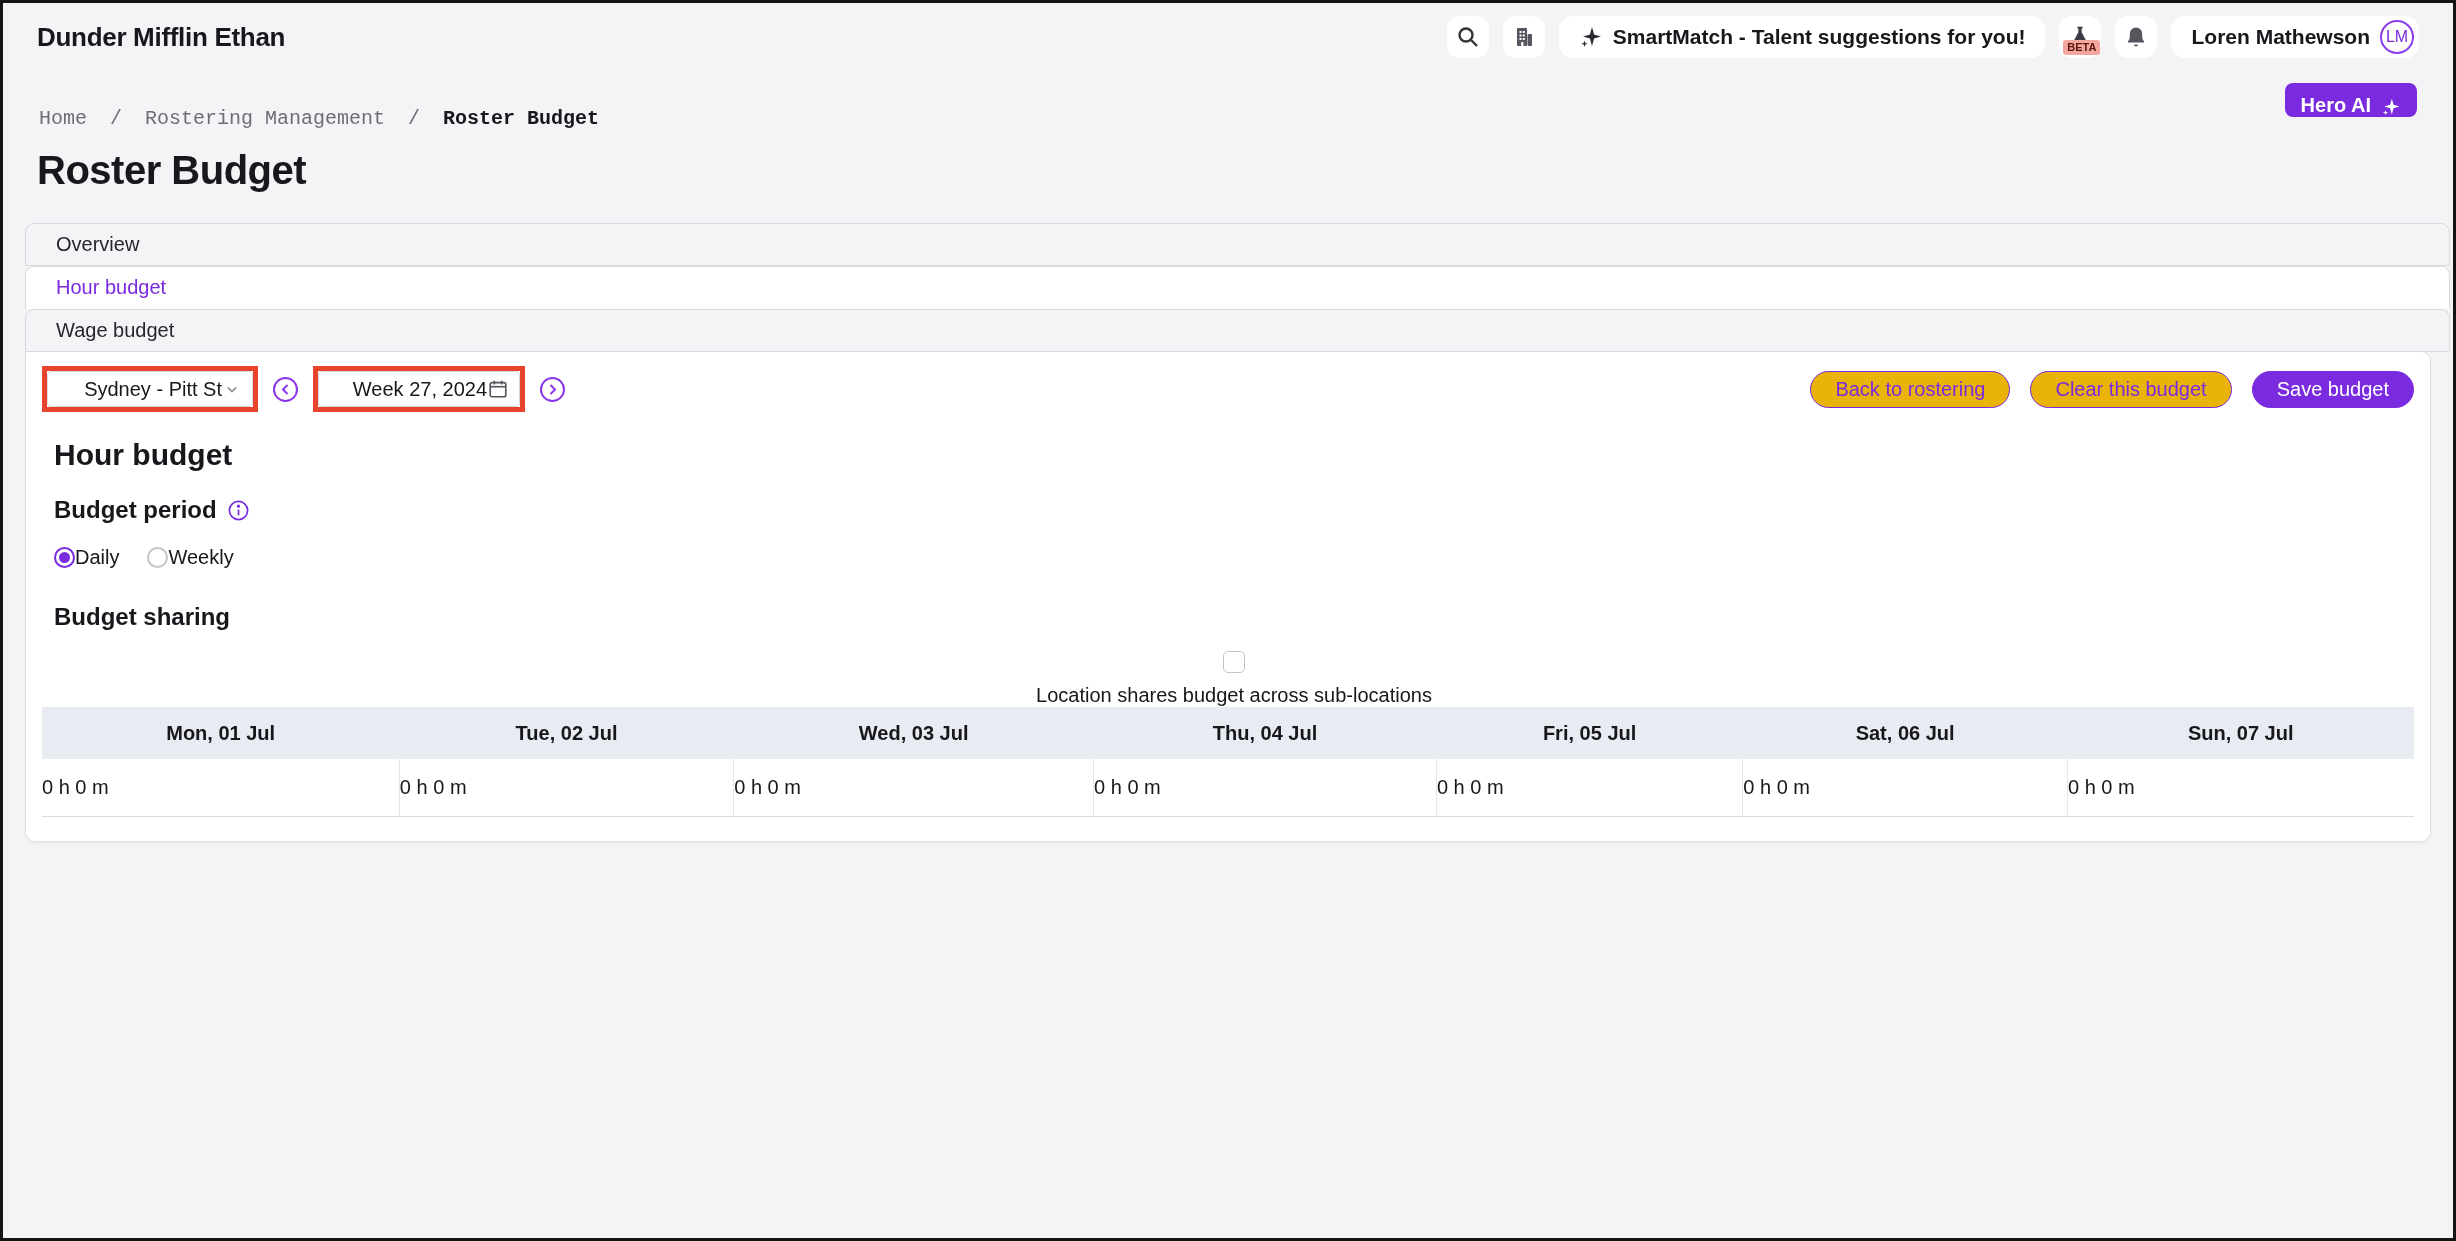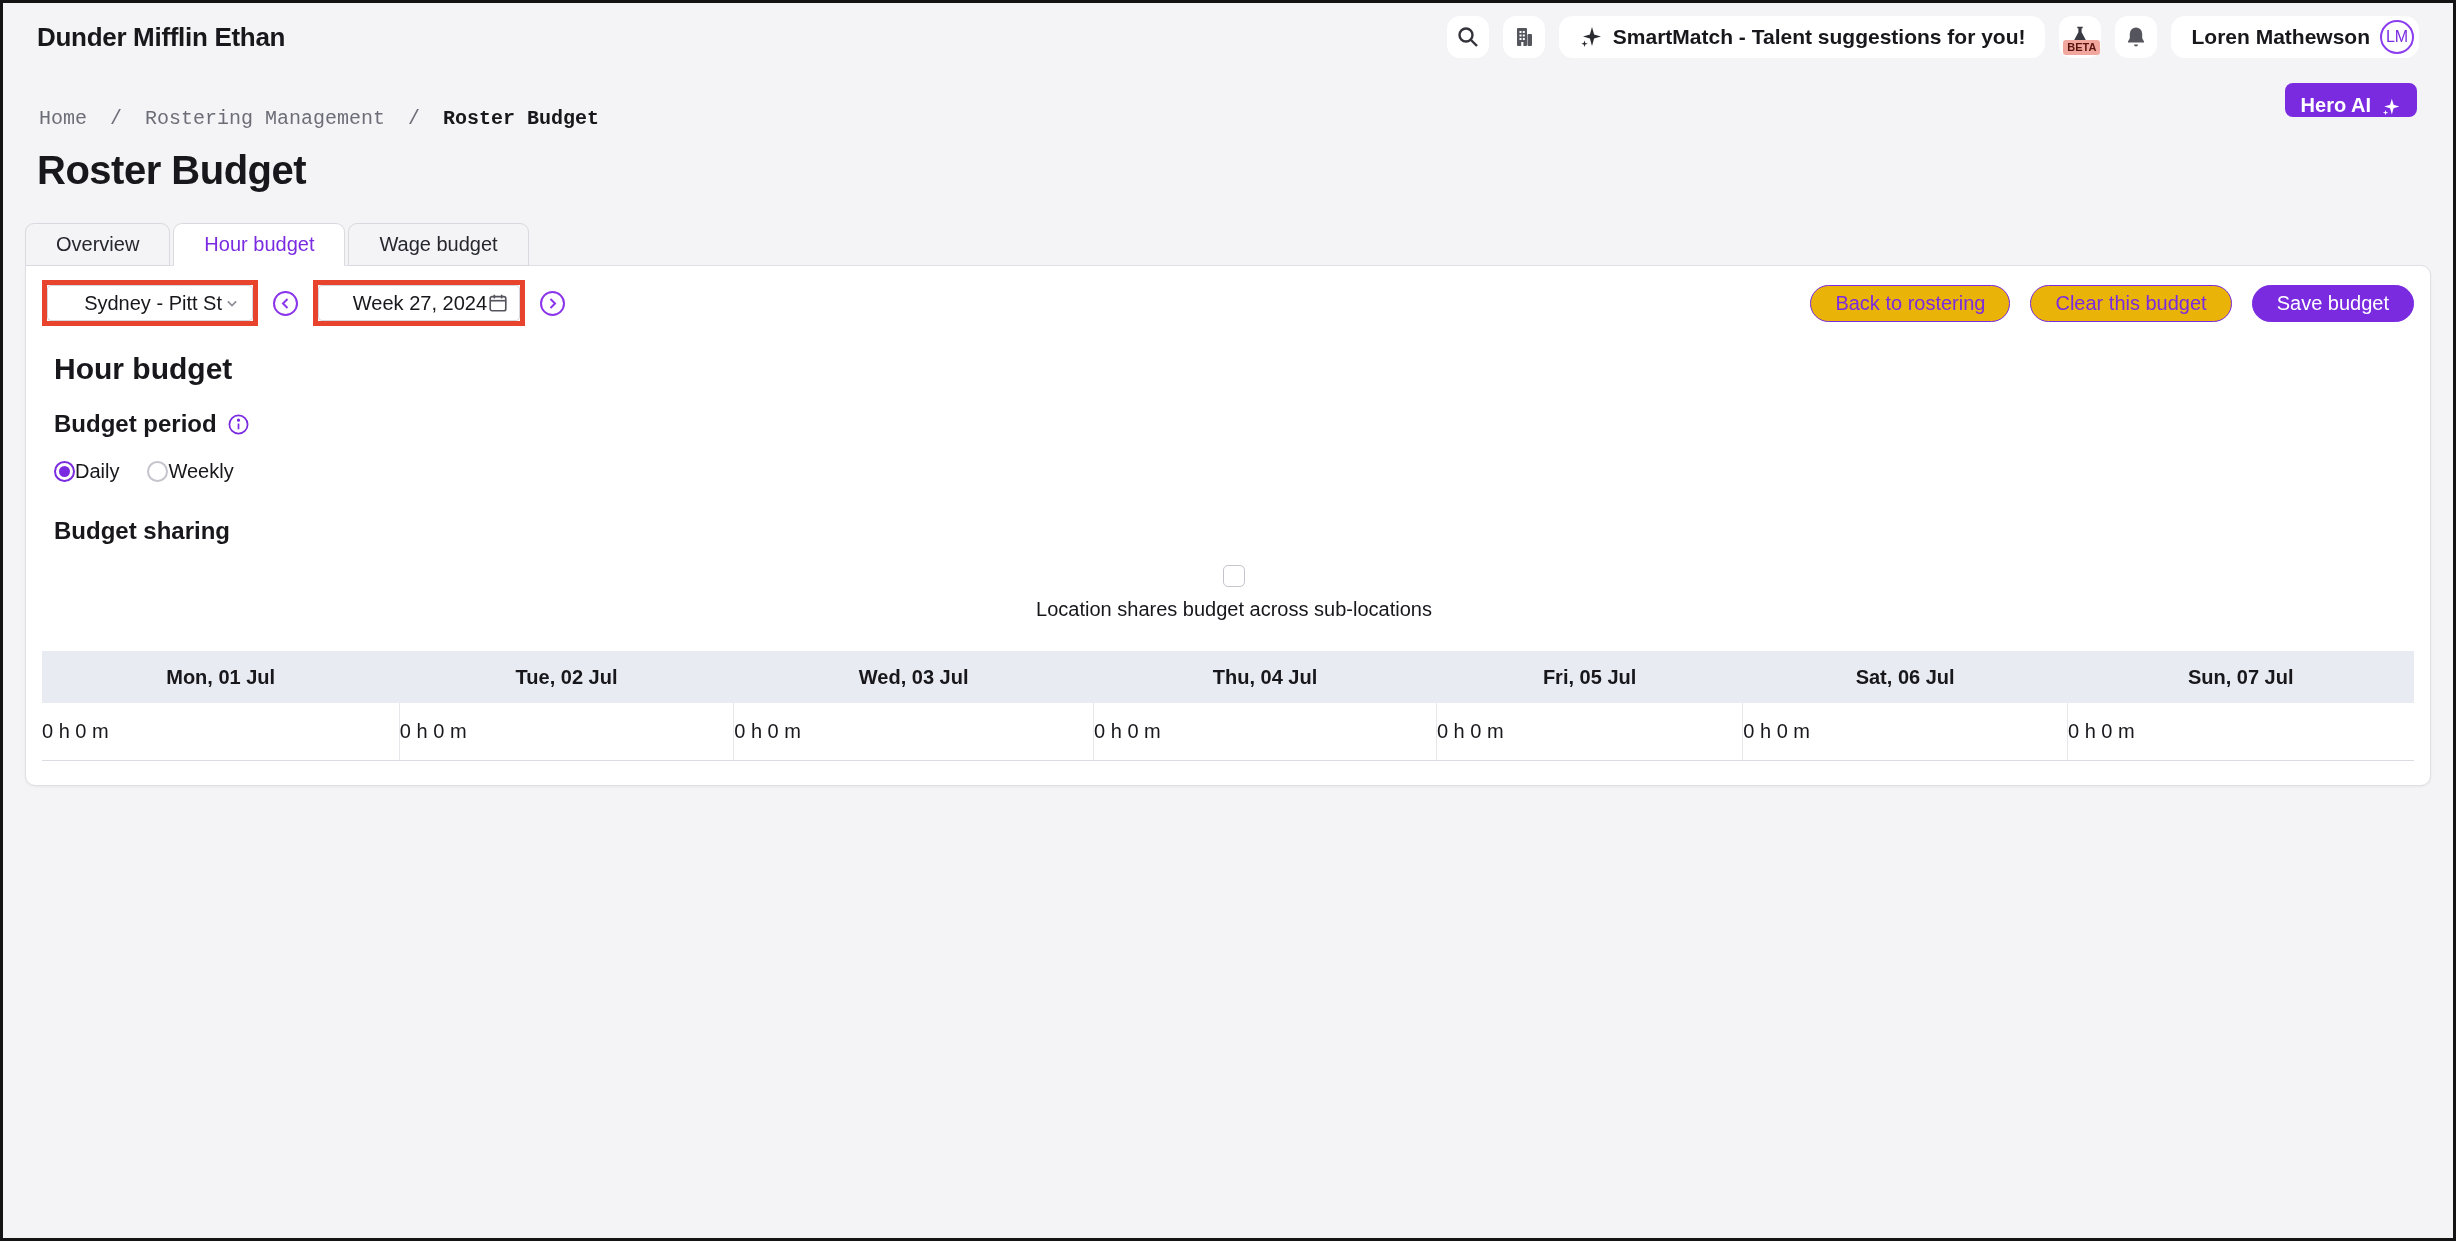--- a/index.html
+++ b/index.html
@@ -52,21 +52,21 @@
   
   .breadcrumb {
     margin: 42px 0 0 36px; display: flex; align-items: center; gap: 23px; font-size: 20px; font-family: Liberation Mono, monospace;
   }
   .crumb { color: #6d6d78; text-decoration: none; cursor: pointer; }
   .crumb-sep { color: #6d6d78; }
   .crumb-current { color: #17171c; font-weight: 700; }
   .page-title { margin: 18px 0 0 34px; font-size: 40px; font-weight: 700; letter-spacing: -0.5px; }
 
   
-  .tabs { display: flex; margin: 30px 0 0 22px; position: relative; z-index: 2; }
+  .tabs { display: flex; margin: 30px 0 0 22px; position: relative; z-index: 2; flex-direction: column; }
   .tab {
     height: 43px; padding: 0 30px; display: flex; align-items: center;
     font-size: 20px; background: #f4f4f6; border: 1px solid #d9d9df;
     border-radius: 9px 9px 0 0; margin-right: 3px; cursor: pointer; color: #26262e;
   }
   .tab.active {
     background: #fff; border-bottom: 1px solid #fff; color: #7a2be0; font-weight: 500;
   }
 
   
@@ -110,21 +110,21 @@
   .radio.checked { border-color: #7a2be0; }
   .radio.checked::after {
     content: ""; position: absolute; inset: 3px; border-radius: 50%; background: #7a2be0;
   }
 
   .sharing-title { margin: 34px 0 0 12px; }
   .check-row { display: flex; align-items: center; gap: 11px; margin: 20px 0 0 12px; font-size: 20px; cursor: pointer; flex-direction: column; }
   .checkbox { width: 22px; height: 22px; border: 1.5px solid #c4c4cc; border-radius: 5px; background: #fff; }
 
   
-  .budget-table { width: 100%; border-collapse: collapse; margin-top: 30px; }
+  .budget-table { width: 100%; border-collapse: collapse; }
   .budget-table th {
     background: #e8ebf2; height: 52px; font-size: 20px; font-weight: 700; text-align: center;
   }
   .budget-table td {
     height: 57px; font-size: 20px; background: #fff;
     border-bottom: 1px solid #dcdce2; border-left: 1px solid #e6e6eb; cursor: pointer;
   }
   .budget-table td:first-child { border-left: none; }
 
   svg { display: block; }

